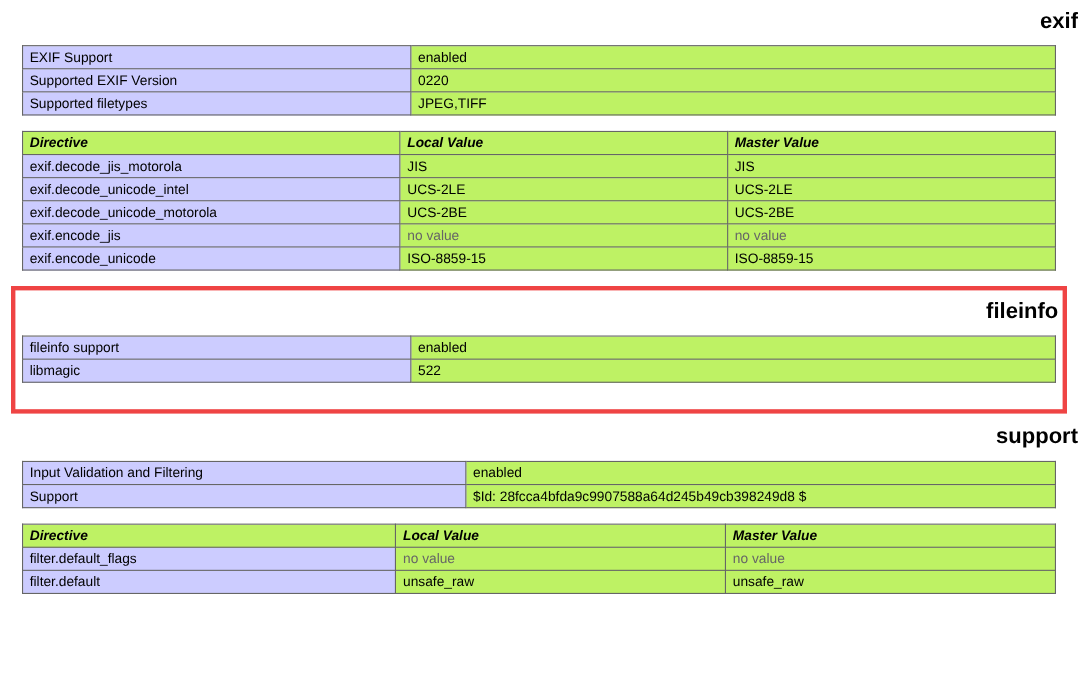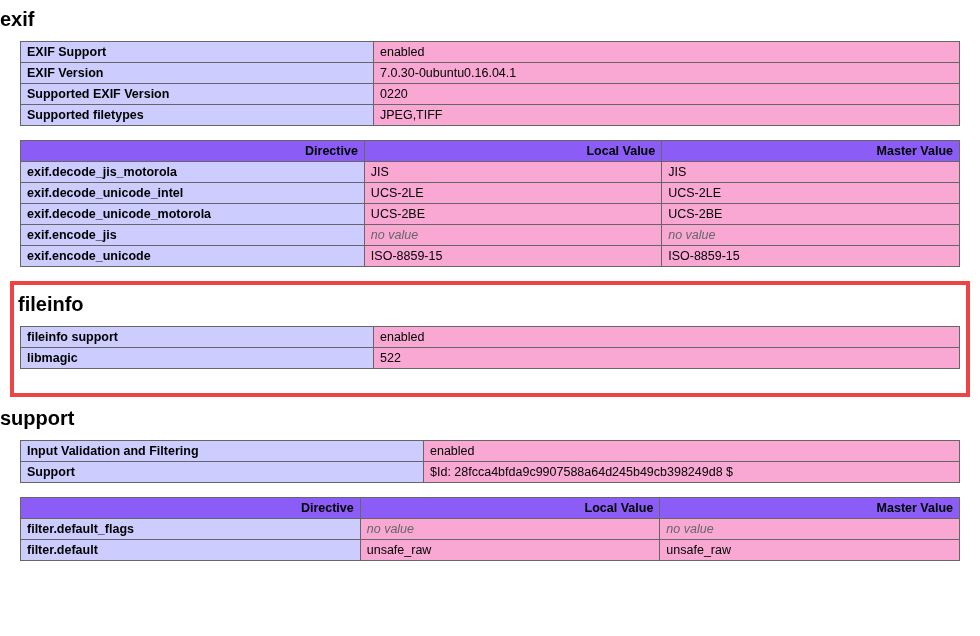--- a/index.html
+++ b/index.html
@@ -9,50 +9,50 @@
     padding: 0;
     background: #fff;
     width: 980px;
     box-sizing: border-box;
     color: #000;
   }
   h2 {
     font-family: Arial, Helvetica, sans-serif;
     font-weight: bold;
     font-size: 20px;
-    text-align: left;
+    text-align: right;
     margin: 8px 0 10px 0;
   }
   table {
     border-collapse: collapse;
     width: 940px;
     margin: 0 auto 14px auto;
   }
   td, th {
     border: 1px solid #666;
     padding: 3px 6px;
     text-align: left;
     font-size: 12.5px;
     vertical-align: middle;
   }
   th {
-    background: #8b5cf6;
+    background: #bef264;
     font-weight: bold;
-    text-align: right;
+    text-align: left;
+    font-style: italic;
   }
   td.e {
     background: #ccccff;
-    font-weight: bold;
+    font-weight: normal;
     width: 340px;
   }
   td.v {
-    background: #f9a8d4;
+    background: #bef264;
   }
   .no-value {
-    font-style: italic;
     color: #666;
   }
   .highlight {
     border: 4px solid #ef4444;
     margin: 0 10px 10px 10px;
     padding: 6px 4px 10px 4px;
   }
   .highlight h2 {
     margin-top: 2px;
   }
@@ -62,24 +62,20 @@
 </head>
 <body>
 
 <h2>exif</h2>
 
 <table>
   <tbody>
       <tr>
     <td class="e">EXIF Support</td>
     <td class="v">enabled</td>
-  </tr>
-  <tr>
-    <td class="e">EXIF Version</td>
-    <td class="v">7.0.30-0ubuntu0.16.04.1</td>
   </tr>
   <tr>
     <td class="e">Supported EXIF Version</td>
     <td class="v">0220</td>
   </tr>
   <tr>
     <td class="e">Supported filetypes</td>
     <td class="v">JPEG,TIFF</td>
   </tr>
 </tbody>

